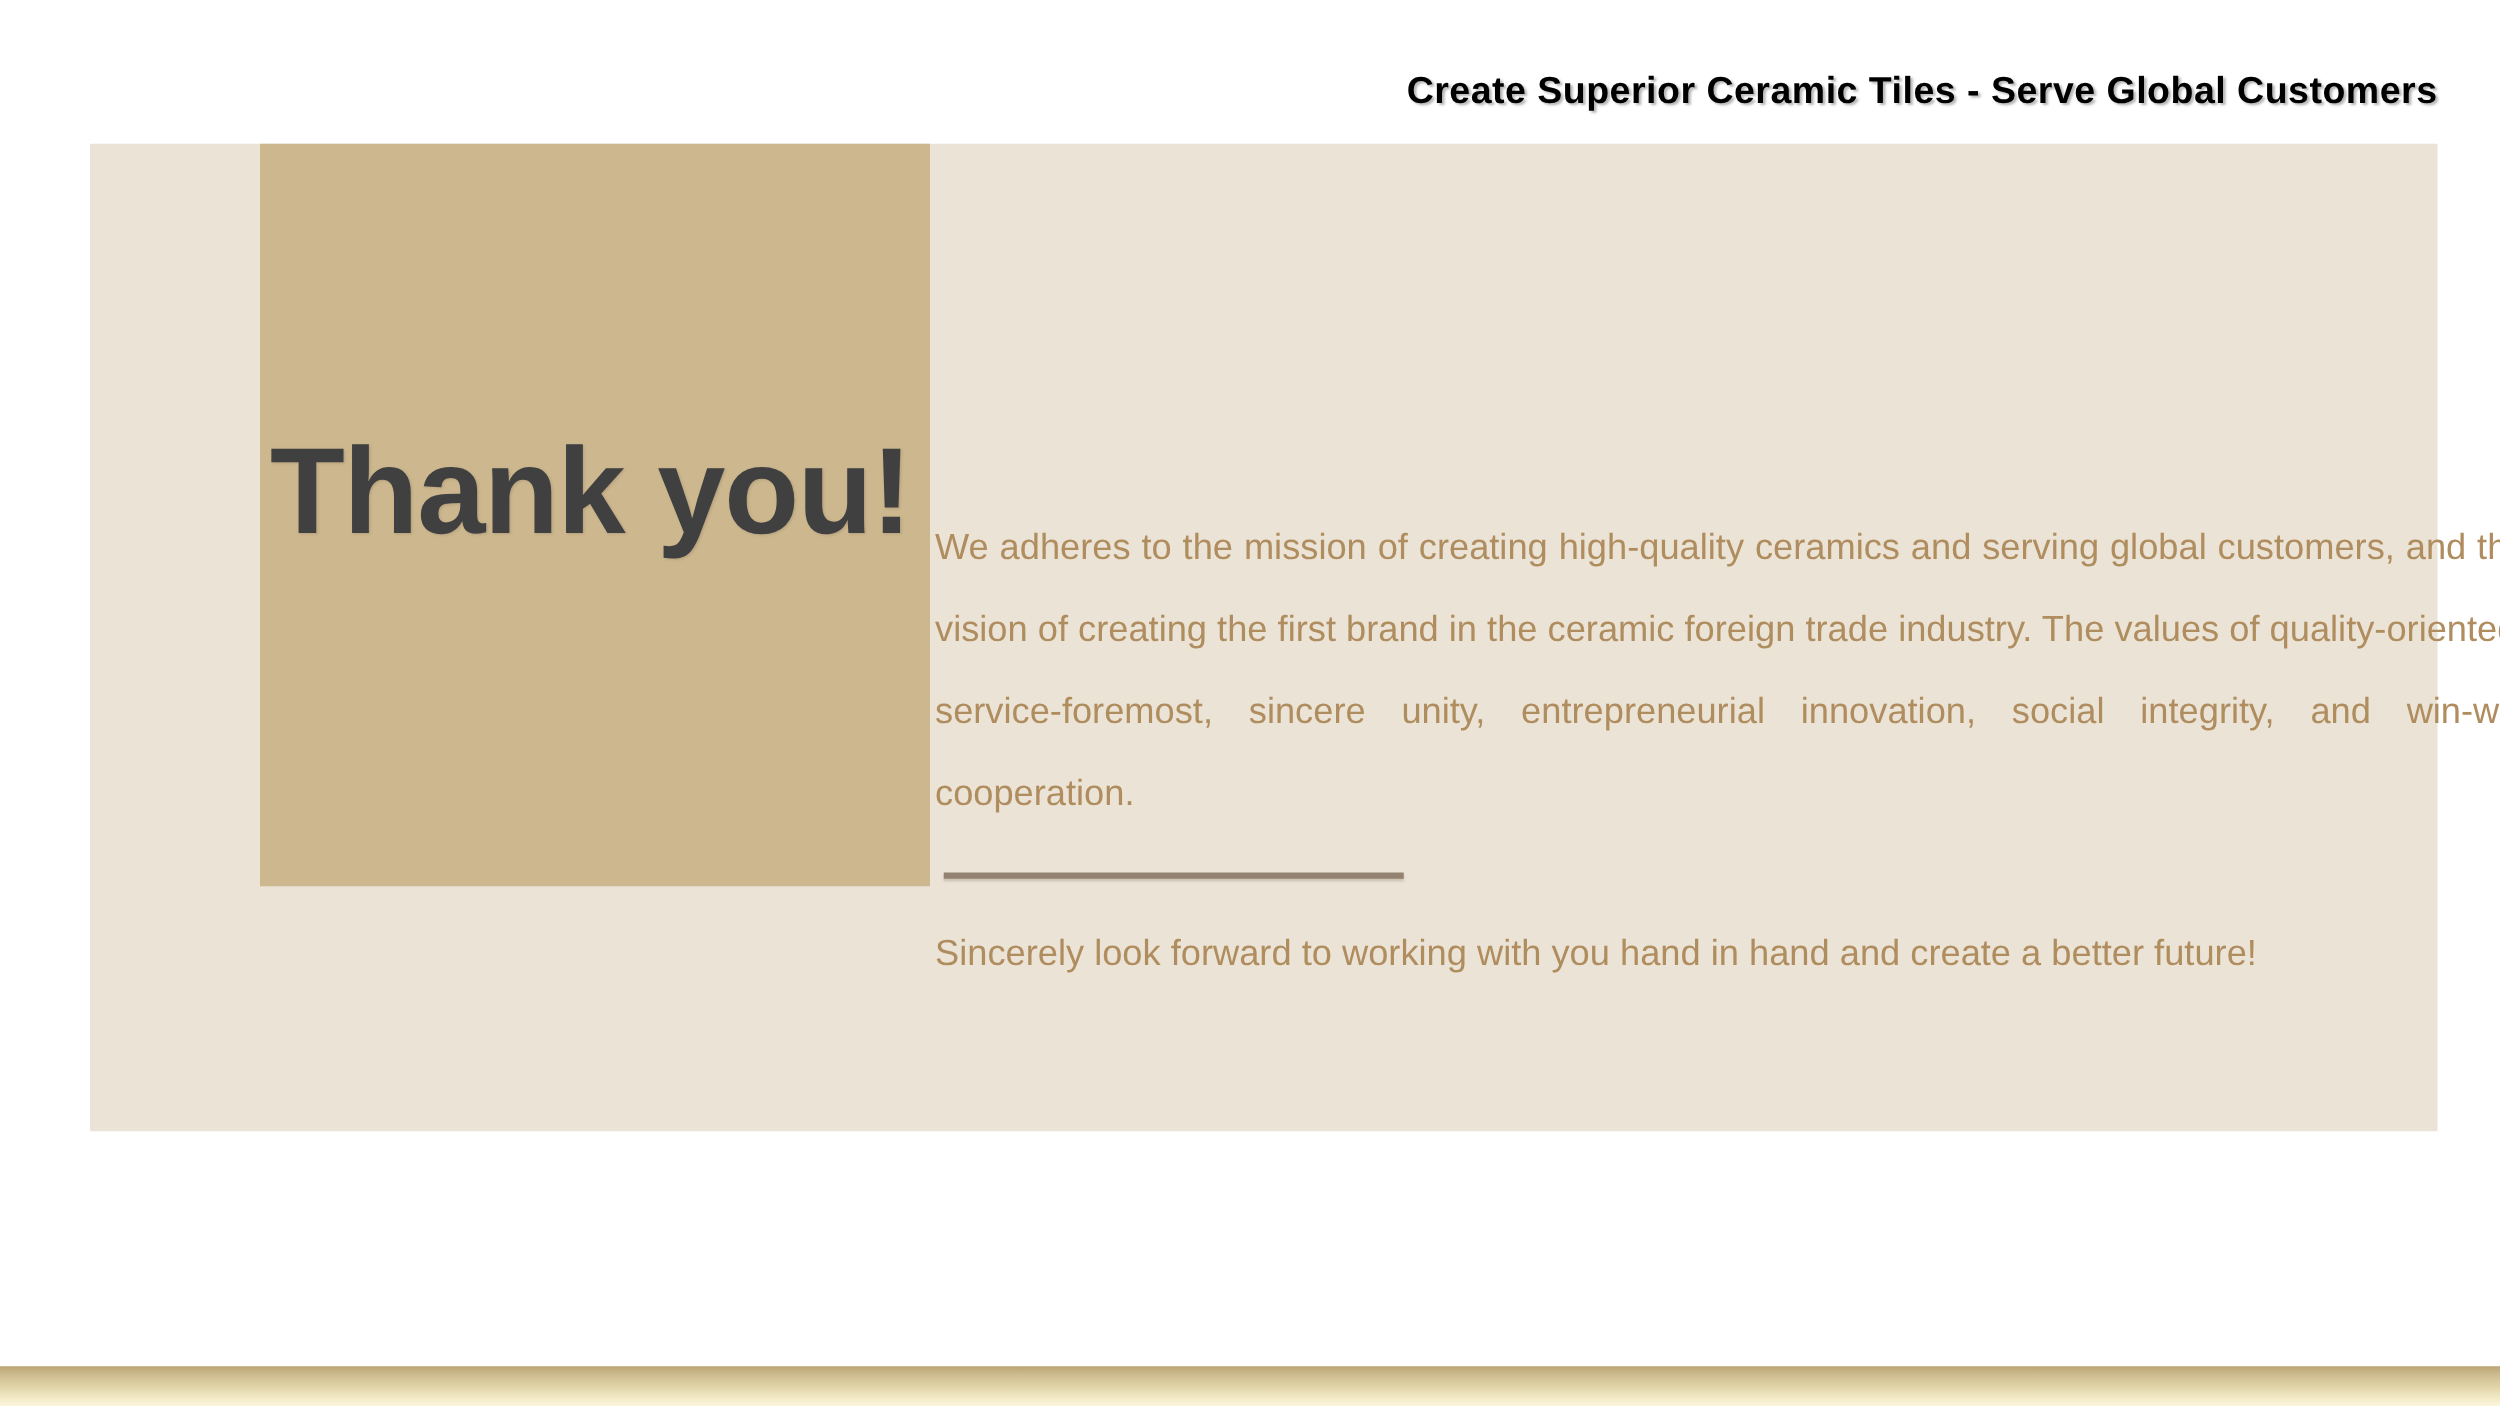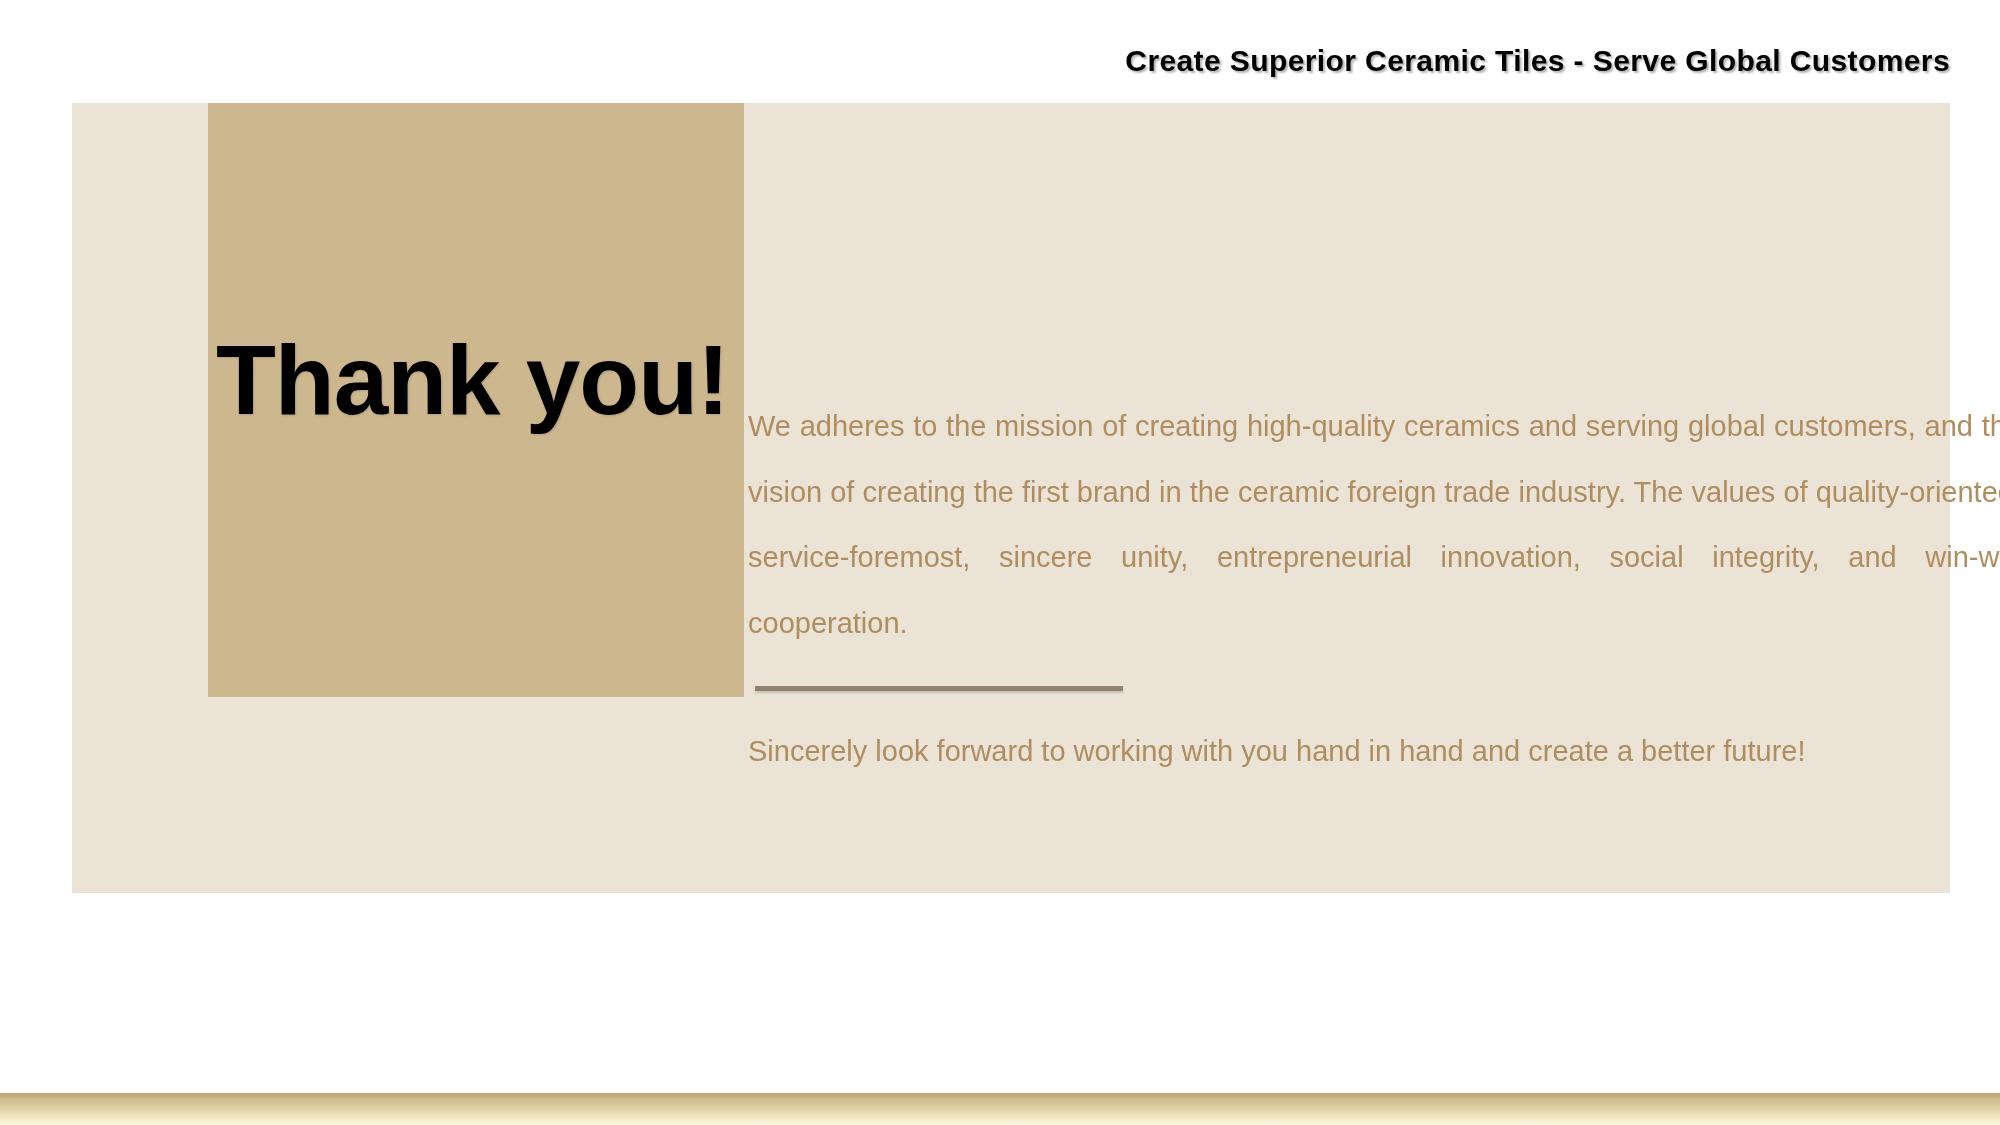--- a/index.html
+++ b/index.html
@@ -14,20 +14,21 @@
     overflow: hidden;
     position: relative;
   }
 
   
   .slide {
     position: absolute;
     inset: 0;
     background: #ffffff;
     overflow: hidden;
+    margin-top: 12px;
   }
 
   
   .slide-header {
     position: absolute;
     top: 44px;
     left: 0;
     width: 1950px;
     text-align: right;
     font-size: 30px;
@@ -62,21 +63,21 @@
   .thankyou {
     position: absolute;
     left: 0;
     top: 228px;
     width: 536px;
     padding-left: 8px;
     box-sizing: border-box;
     font-size: 98px;
     line-height: 1;
     font-weight: bold;
-    color: #000000;
+    color: #404040;
     letter-spacing: -1px;
     white-space: nowrap;
     text-shadow: 1px 1px 2px rgba(110,90,74,0.25);
   }
 
   
   .body-block {
     position: absolute;
     left: 676px;
     top: 291px;

